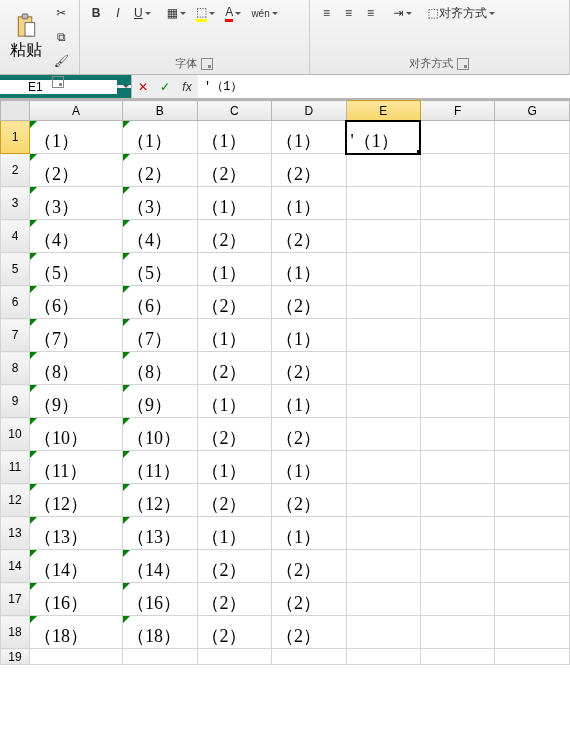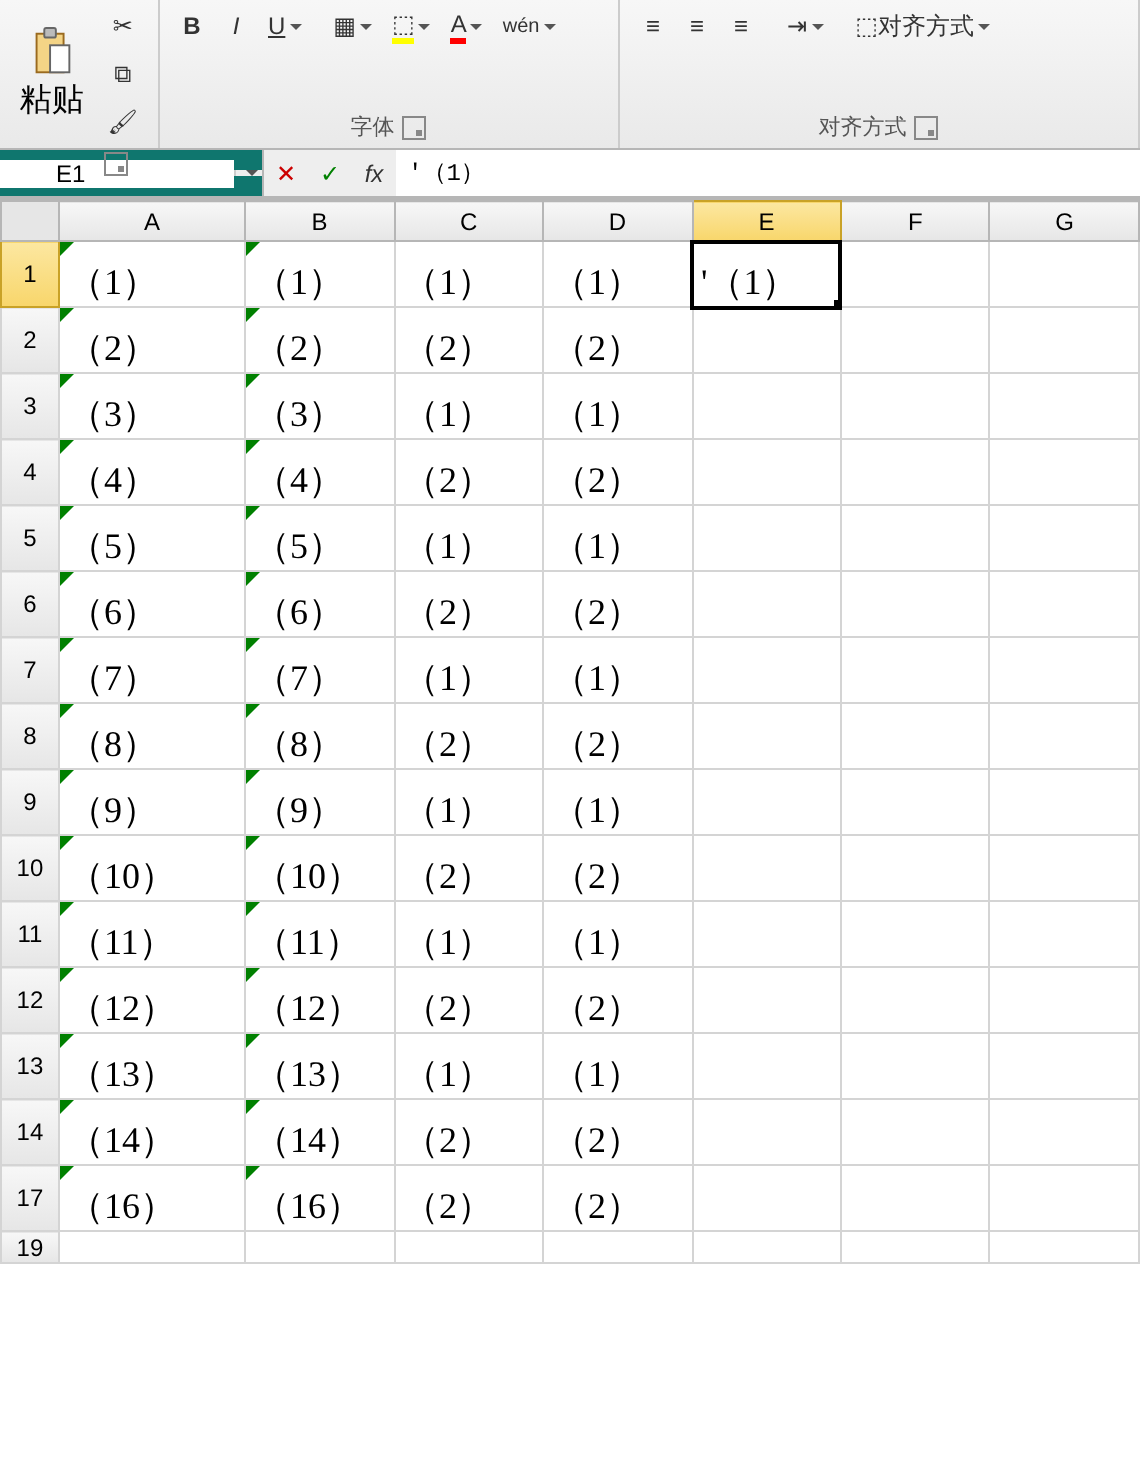--- a/index.html
+++ b/index.html
@@ -464,20 +464,30 @@
           <td class="rowhdr">17</td>
           <td class="cell text-marker">（16）</td>
           <td class="cell text-marker">（16）</td>
           <td class="cell">（2）</td>
           <td class="cell">（2）</td>
           <td class="cell"></td>
           <td class="cell"></td>
           <td class="cell"></td>
         </tr>
         <tr>
+          <td class="rowhdr">18</td>
+          <td class="cell text-marker">（18）</td>
+          <td class="cell text-marker">（18）</td>
+          <td class="cell">（2）</td>
+          <td class="cell">（2）</td>
+          <td class="cell"></td>
+          <td class="cell"></td>
+          <td class="cell"></td>
+        </tr>
+        <tr>
           <td class="rowhdr">19</td>
           <td class="cell short"></td>
           <td class="cell short"></td>
           <td class="cell short"></td>
           <td class="cell short"></td>
           <td class="cell short"></td>
           <td class="cell short"></td>
           <td class="cell short"></td>
         </tr>
       </tbody>

